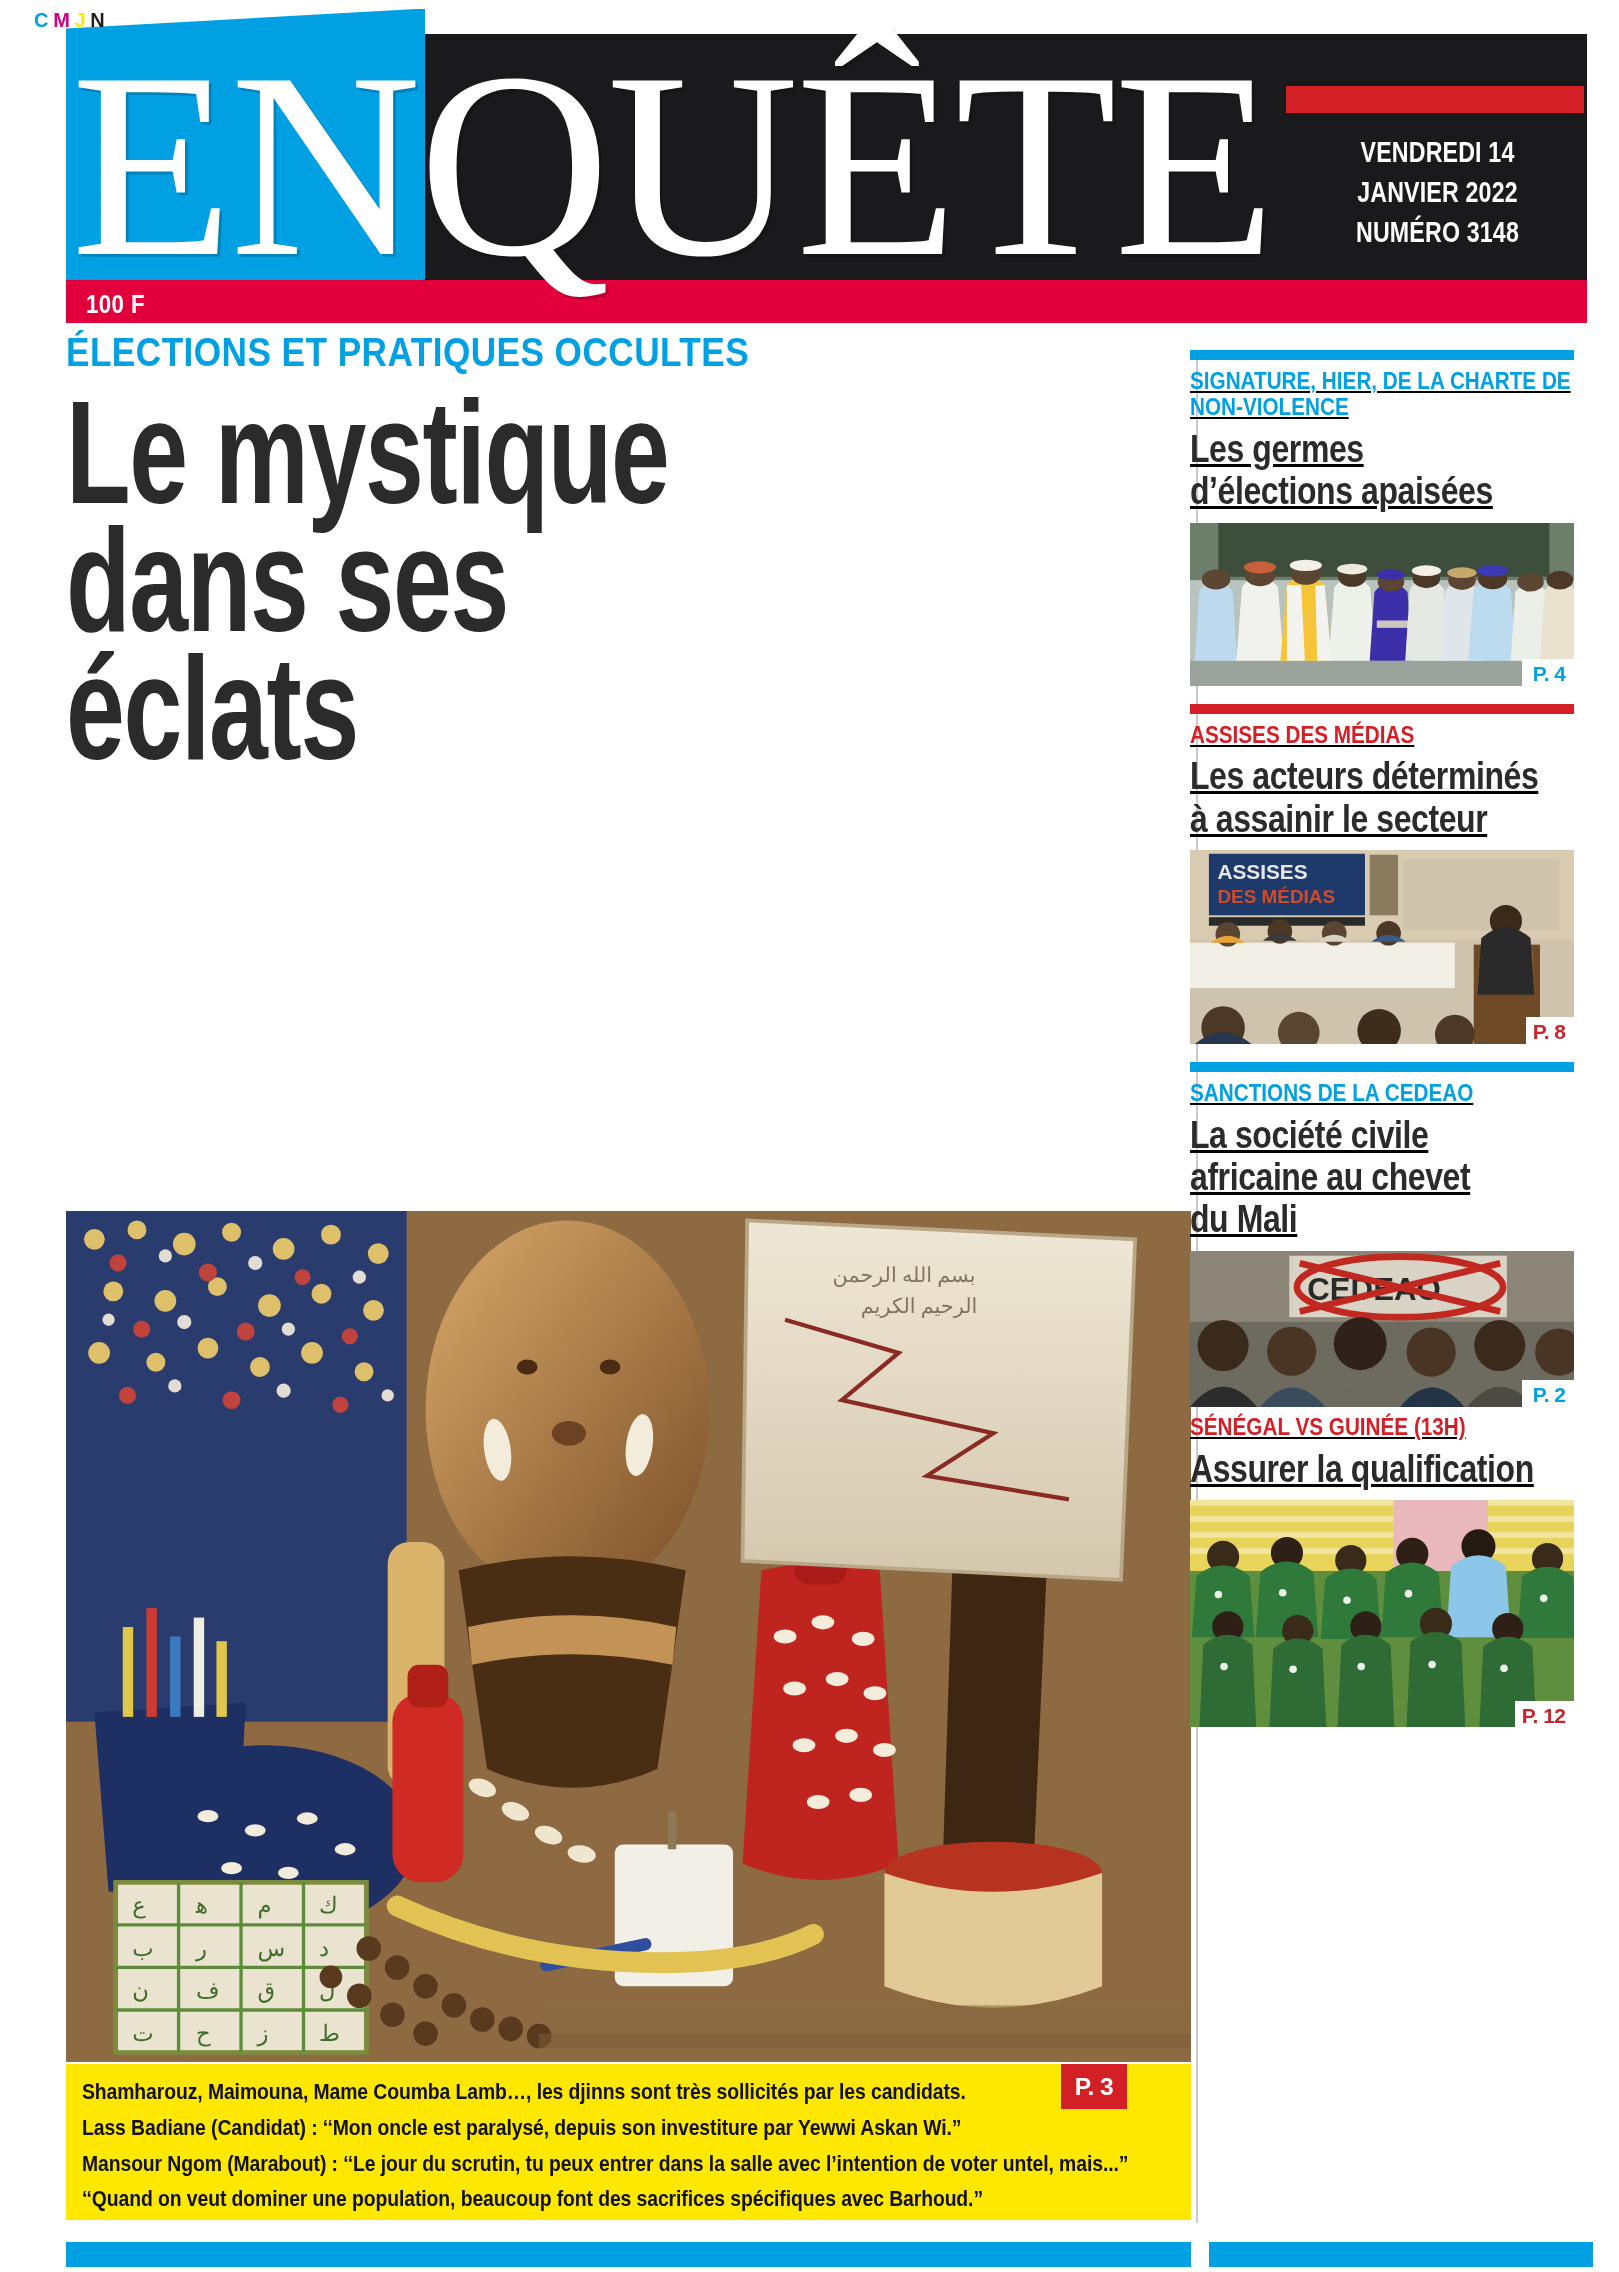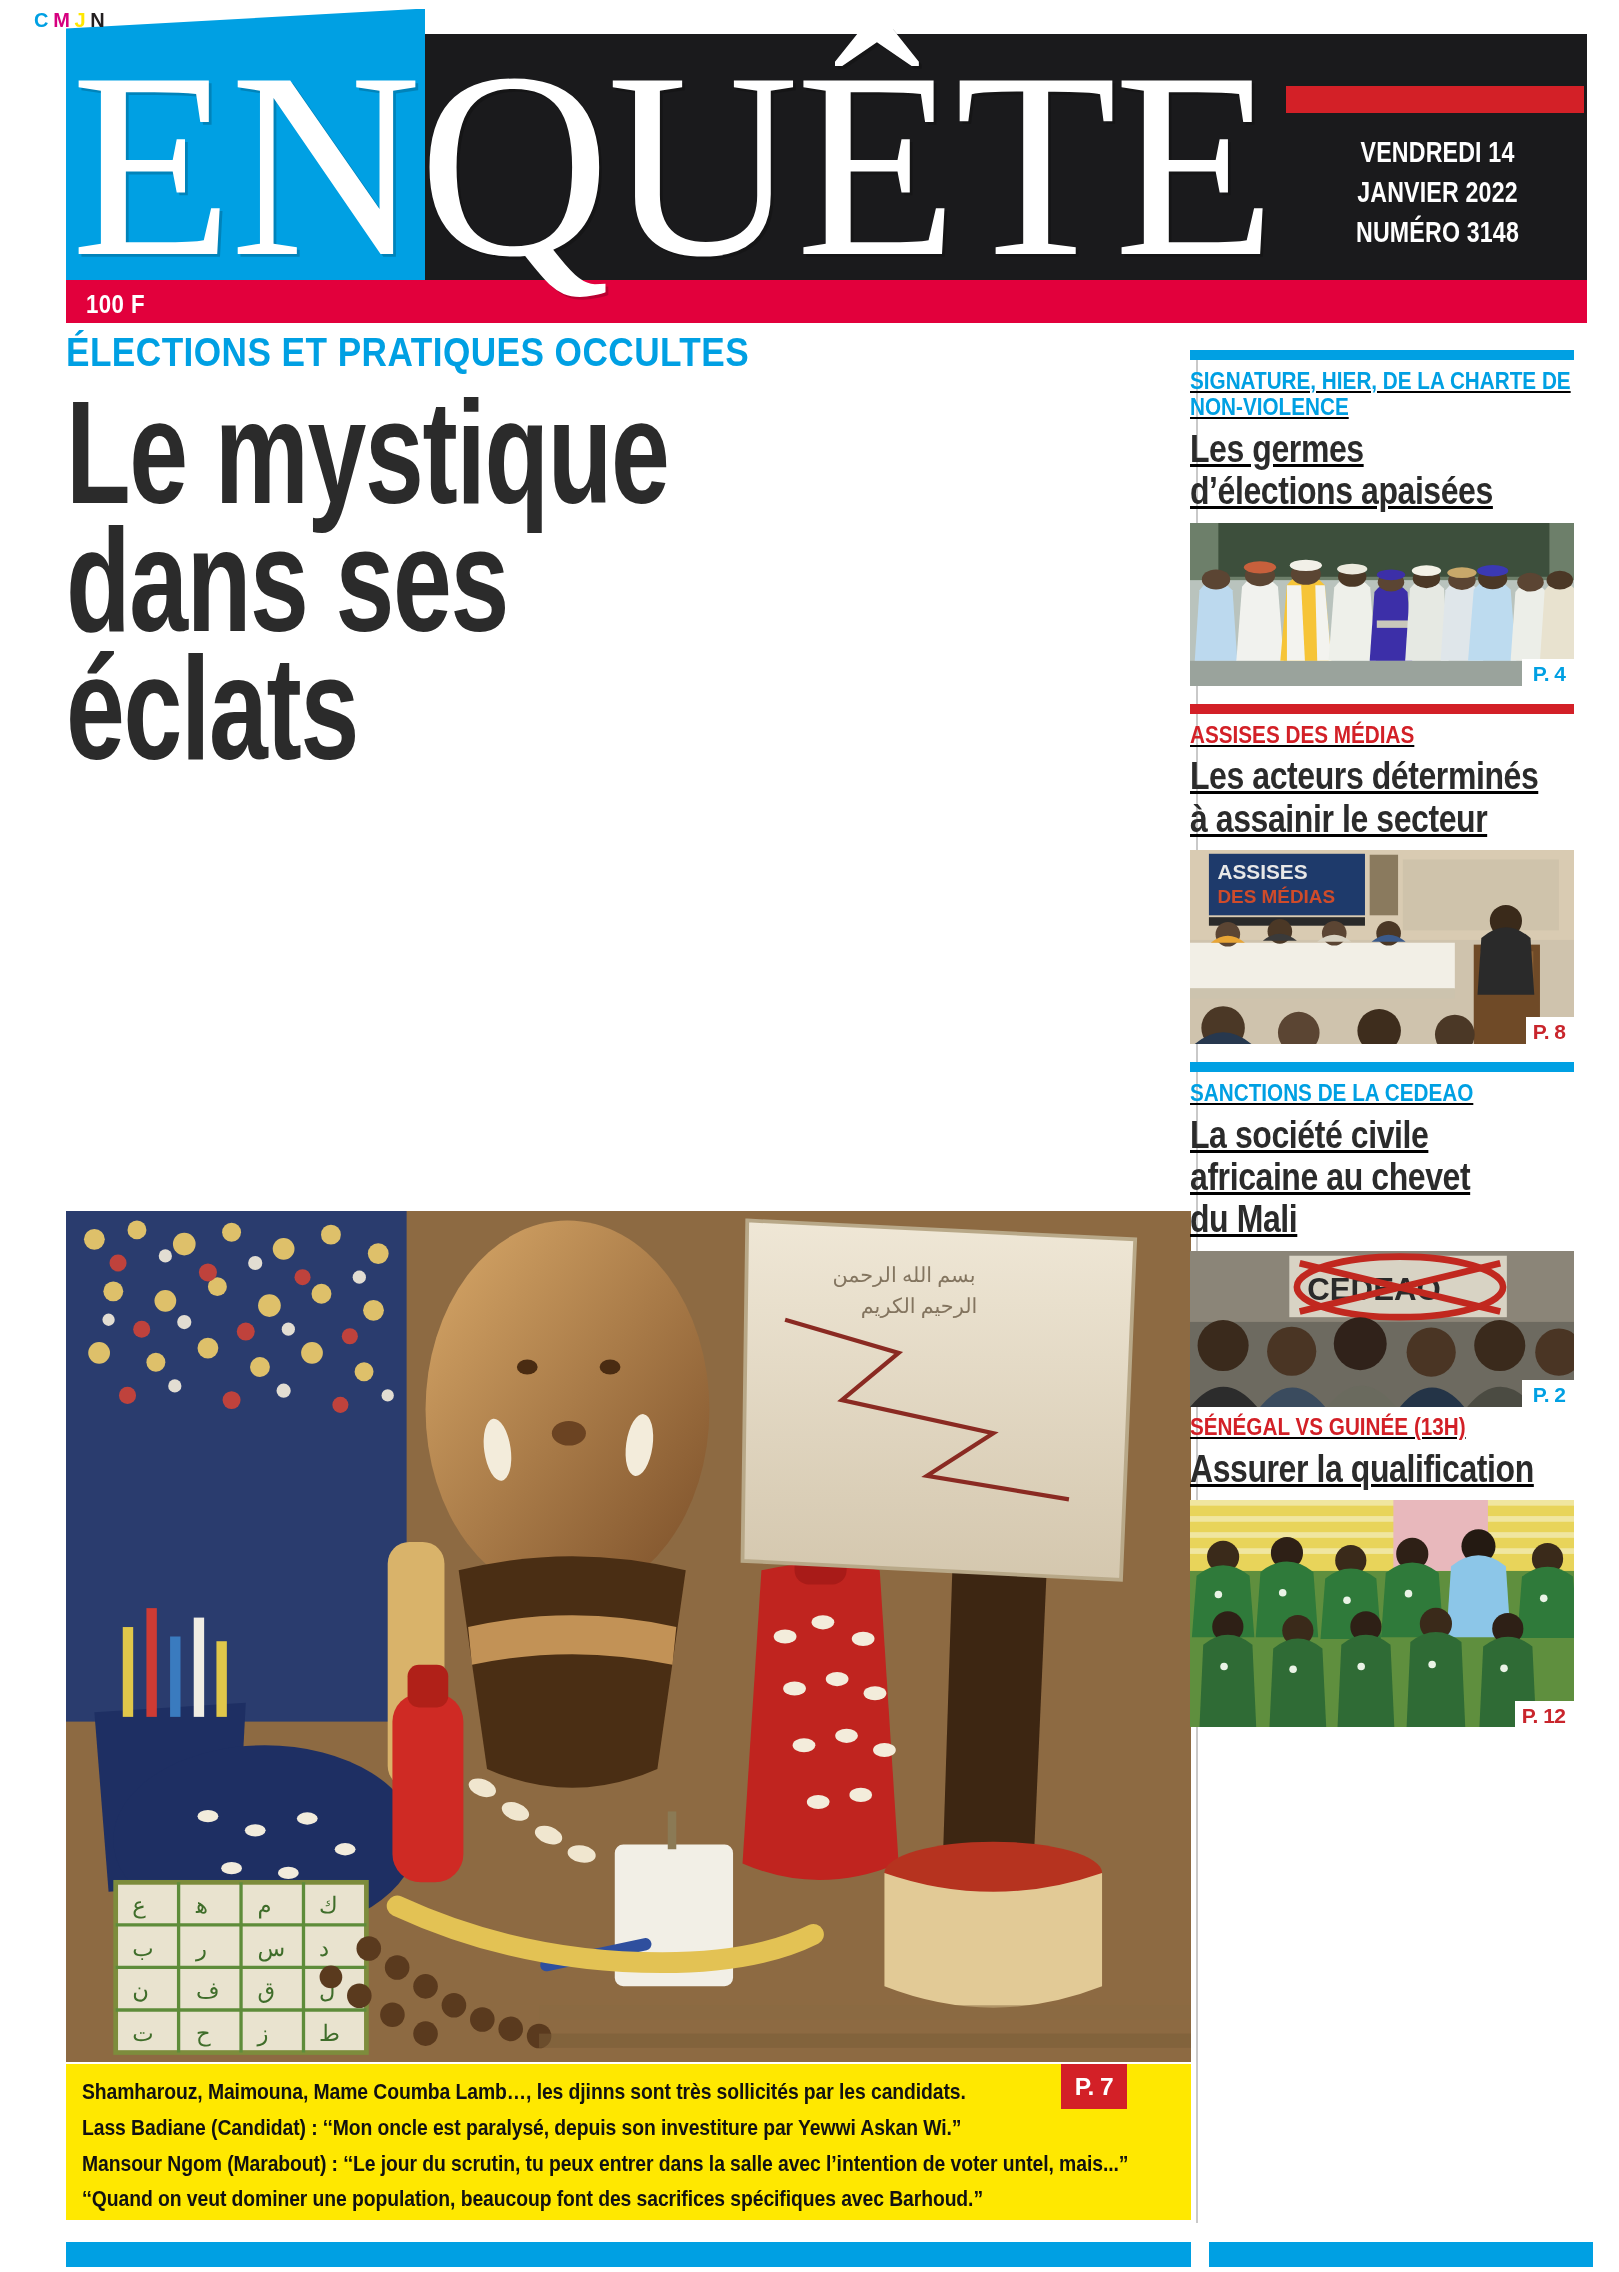--- a/index.html
+++ b/index.html
@@ -445,21 +445,21 @@
       <ellipse cx="950" cy="1270" rx="30" ry="18" transform="rotate(20 950 1270)"></ellipse>
       <ellipse cx="1020" cy="1320" rx="30" ry="18" transform="rotate(20 1020 1320)"></ellipse>
       <ellipse cx="1090" cy="1360" rx="30" ry="18" transform="rotate(10 1090 1360)"></ellipse>
     </g>
 
     <path d="M700 1470 q260 120 560 120 q200 0 320 -60" stroke="#e3c254" stroke-width="44" fill="none" stroke-linecap="round"></path>
   </svg>
 </div>
 
 <div class="captionbox">
-  <div class="cap-pagebadge">P. 7</div>
+  <div class="cap-pagebadge">P. 3</div>
   <p>Shamharouz, Maimouna, Mame Coumba Lamb…, les djinns sont très sollicités par les candidats.</p>
   <p>Lass Badiane (Candidat) : ‘‘Mon oncle est paralysé, depuis son investiture par Yewwi Askan Wi.”</p>
   <p>Mansour Ngom (Marabout) : ‘‘Le jour du scrutin, tu peux entrer dans la salle avec l’intention de voter untel, mais...”</p>
   <p>‘‘Quand on veut dominer une population, beaucoup font des sacrifices spécifiques avec Barhoud.”</p>
 </div>
 
 <div class="sidebar">
 
   <div>
     <div class="side-rule cyan"></div>

